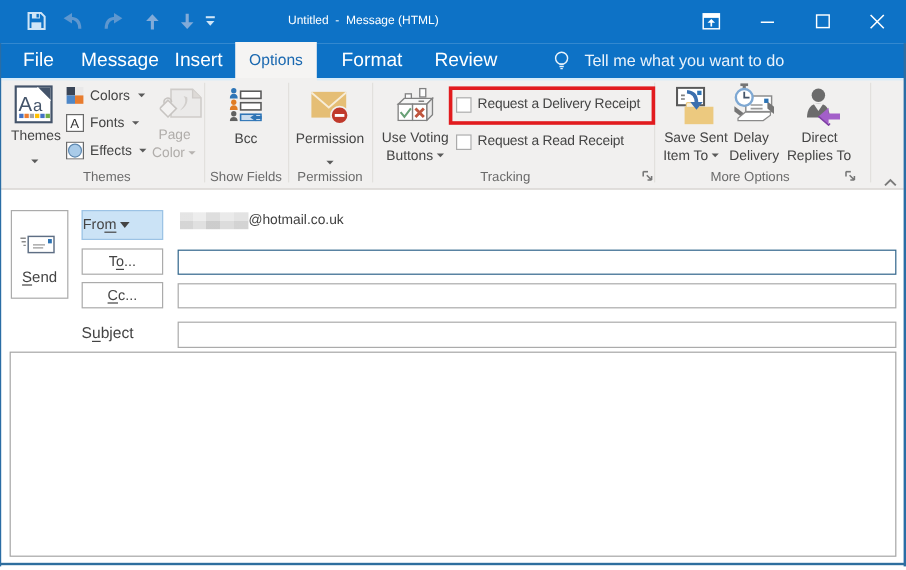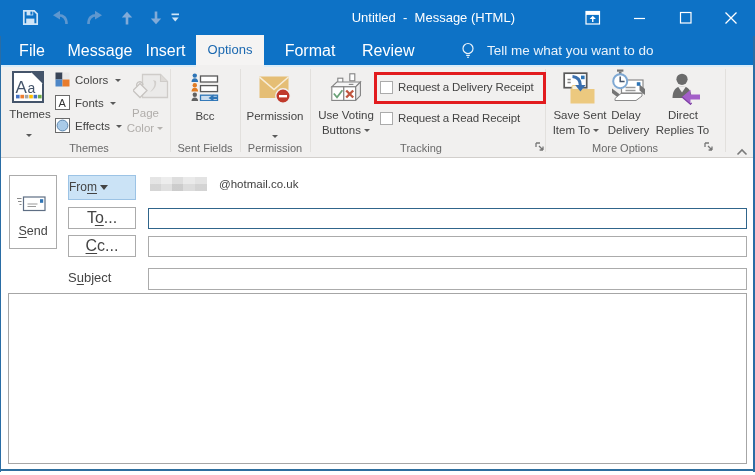--- a/index.html
+++ b/index.html
@@ -4,37 +4,37 @@
 <style>
 *{margin:0;padding:0;box-sizing:border-box}
 html,body{width:755px;height:475px}
 body{font-family:"Liberation Sans",sans-serif;background:#fff;position:relative;overflow:hidden}
 .abs{position:absolute}
 
 #titlebar{position:absolute;left:0;top:0;width:755px;height:36px;background:#0D72C6}
 #tabrow{position:absolute;left:0;top:36px;width:755px;height:29px;background:#0D72C6}
 .tab{position:absolute;top:0;height:29px;line-height:29px;color:#fff;font-size:16px;text-align:center}
 #tab-options{position:absolute;left:196px;top:35px;width:68px;height:31px;background:#F5F4F3;color:#1A68B0;line-height:29px;font-size:13px;text-align:center}
-#title-text{position:absolute;top:0;left:240px;width:275px;height:36px;line-height:36px;color:#fff;font-size:13px;text-align:right;white-space:nowrap}
+#title-text{position:absolute;top:0;left:240px;width:275px;height:36px;line-height:36px;color:#fff;font-size:10px;text-align:left;white-space:nowrap}
 
 #ribbon{position:absolute;left:1px;top:65px;width:752px;height:93px;background:#F1F0EF;border-bottom:1px solid #D2CFCC}
 .ribbon-topline{position:absolute;top:65px;height:2px;background:#D8ECF9}
 .vsep{position:absolute;top:69px;height:83px;width:1px;background:#E2E0DD}
 .grplabel{position:absolute;top:142px;height:12px;line-height:12px;font-size:11px;color:#6A6A6A;text-align:center;white-space:nowrap}
 .btnlabel{position:absolute;font-size:11.5px;color:#444;text-align:center;white-space:nowrap;line-height:14px}
 .dis{color:#B0ADAA}
 .arrow-dn{display:inline-block;width:0;height:0;border-left:3px solid transparent;border-right:3px solid transparent;border-top:3.5px solid #5A5A5A;vertical-align:middle}
 .arrow-dn-dis{border-top-color:#B6B3B0}
 .cbx{position:absolute;width:13px;height:13px;background:#fff;border:1px solid #ABABAB}
 .cbxlabel{position:absolute;font-size:11.5px;letter-spacing:-0.15px;color:#444;white-space:nowrap}
 #redbox{position:absolute;left:374px;top:72px;width:172px;height:32px;border:3px solid #E21B1E}
 .launcher{position:absolute;width:10px;height:10px}
 
 #compose{position:absolute;left:1px;top:159px;width:752px;height:309px;background:#fff}
-.btn{position:absolute;background:#fff;border:1px solid #ABABAB;font-size:16px;color:#444;text-align:center}
+.btn{position:absolute;background:#fff;border:1px solid #ABABAB;font-size:12px;color:#444;text-align:center}
 .field{position:absolute;background:#fff;border:1px solid #ABABAB}
 u{text-decoration:underline;text-underline-offset:1.5px}
 
 #wb-left{position:absolute;left:0;top:36px;width:1px;height:436px;background:#2A6DA5}
 #wb-right{position:absolute;left:753px;top:36px;width:2px;height:436px;background:#2A6DA5}
 #wb-bottom{position:absolute;left:0;top:469px;width:755px;height:2px;background:#2E6E9E}
 </style>
 </head>
 <body>
 
@@ -110,21 +110,21 @@
 
 <div id="ribbon"></div>
 <div class="ribbon-topline" style="left:1px;width:195px"></div>
 <div class="ribbon-topline" style="left:264px;width:489px"></div>
 <div class="vsep" style="left:170px"></div>
 <div class="vsep" style="left:240px"></div>
 <div class="vsep" style="left:310px"></div>
 <div class="vsep" style="left:545px"></div>
 <div class="vsep" style="left:725px"></div>
 <div class="grplabel" style="left:49px;width:80px">Themes</div>
-<div class="grplabel" style="left:165px;width:80px">Sent Fields</div>
+<div class="grplabel" style="left:165px;width:80px">Show Fields</div>
 <div class="grplabel" style="left:235px;width:80px">Permission</div>
 <div class="grplabel" style="left:381px;width:80px">Tracking</div>
 <div class="grplabel" style="left:585px;width:80px">More Options</div>
 
 <svg class="abs" style="left:12px;top:71px" width="32" height="32" viewBox="0 0 32 32">
   <rect x="1" y="1" width="30" height="30" fill="#fff" stroke="#44546A" stroke-width="2"></rect>
   <path d="M19.5 2 H30 V12.5 Z" fill="#44546A"></path>
   <path d="M19 2 L30 13" stroke="#fff" stroke-width="1.4"></path>
   <text x="3.5" y="21.5" font-family="Liberation Sans" font-size="17" fill="#44546A">A</text>
   <text x="15.5" y="21.5" font-family="Liberation Sans" font-size="14" fill="#44546A">a</text>
@@ -271,21 +271,21 @@
   <rect x="24" y="4.2" width="3.2" height="3.6" fill="#2E74B5"></rect>
   <path d="M11.5 9 h10 M11.5 11.5 h8.5" stroke="#9A9A9A" stroke-width="1.1"></path>
 </svg>
 <div class="abs" style="left:9px;top:224px;width:48px;text-align:center;font-size:12.5px;color:#444"><u>S</u>end</div>
 
 <div class="abs" style="left:68px;top:175px;width:68px;height:25px;background:#CBE3F6;border:1px solid #9CC3E5;font-size:12px;color:#444;line-height:23px">Fro<u>m</u>&nbsp;<span class="arrow-dn" style="border-top-color:#444;border-left-width:4.5px;border-right-width:4.5px;border-top-width:5.5px"></span></div>
 
 <div class="abs" style="left:150px;top:177px;width:57px;height:14px;background:
   linear-gradient(180deg,rgba(255,255,255,0.25) 0 7px,rgba(0,0,0,0.03) 7px 14px),
   linear-gradient(90deg,#DCDCDC 0 11px,#E7E7E7 11px 22px,#D3D3D3 22px 33px,#E3E3E3 33px 45px,#DADADA 45px 57px)"></div>
-<div class="abs" style="left:219px;top:177.5px;font-size:11.5px;color:#3F3F3F">@hotmail.co.uk</div>
+<div class="abs" style="left:207px;top:177.5px;font-size:11.5px;color:#3F3F3F">@hotmail.co.uk</div>
 
 <div class="btn" style="left:68px;top:207px;width:68px;height:22px;line-height:20px">T<u>o</u>...</div>
 <div class="abs" style="left:148px;top:208px;width:599px;height:21px;background:#fff;border:1.5px solid #30658B"></div>
 
 <div class="btn" style="left:68px;top:235px;width:68px;height:22px;line-height:20px"><u>C</u>c...</div>
 <div class="field" style="left:148px;top:236px;width:599px;height:21px"></div>
 
 <div class="abs" style="left:68px;top:270px;font-size:13px;color:#444">S<u>u</u>bject</div>
 <div class="field" style="left:148px;top:268px;width:599px;height:22px"></div>
 

